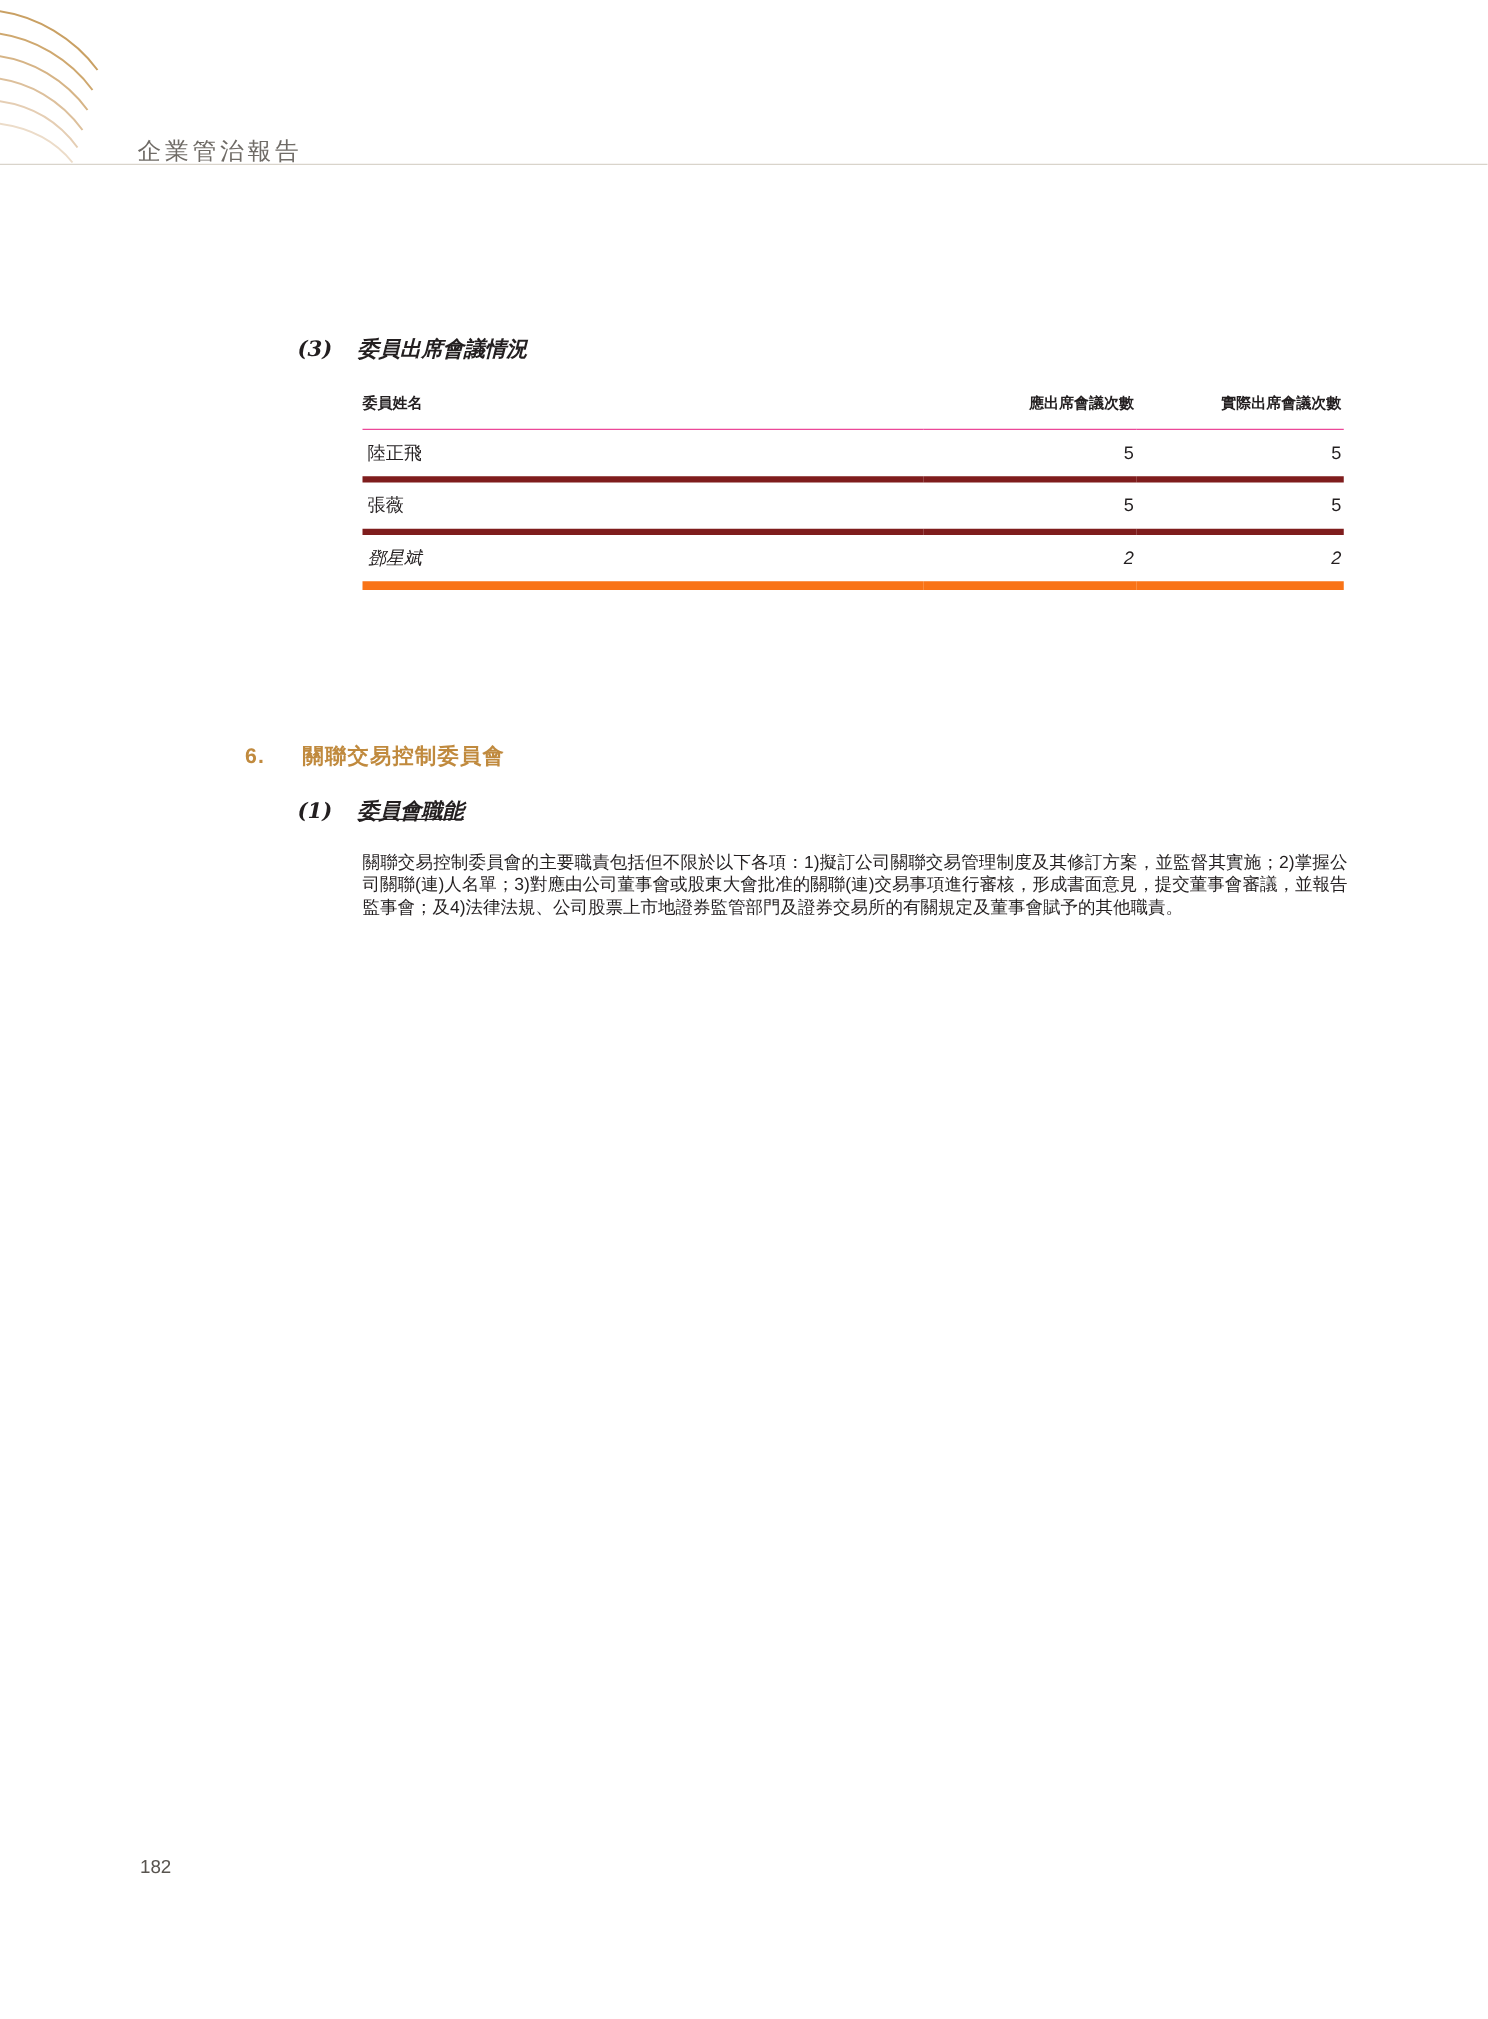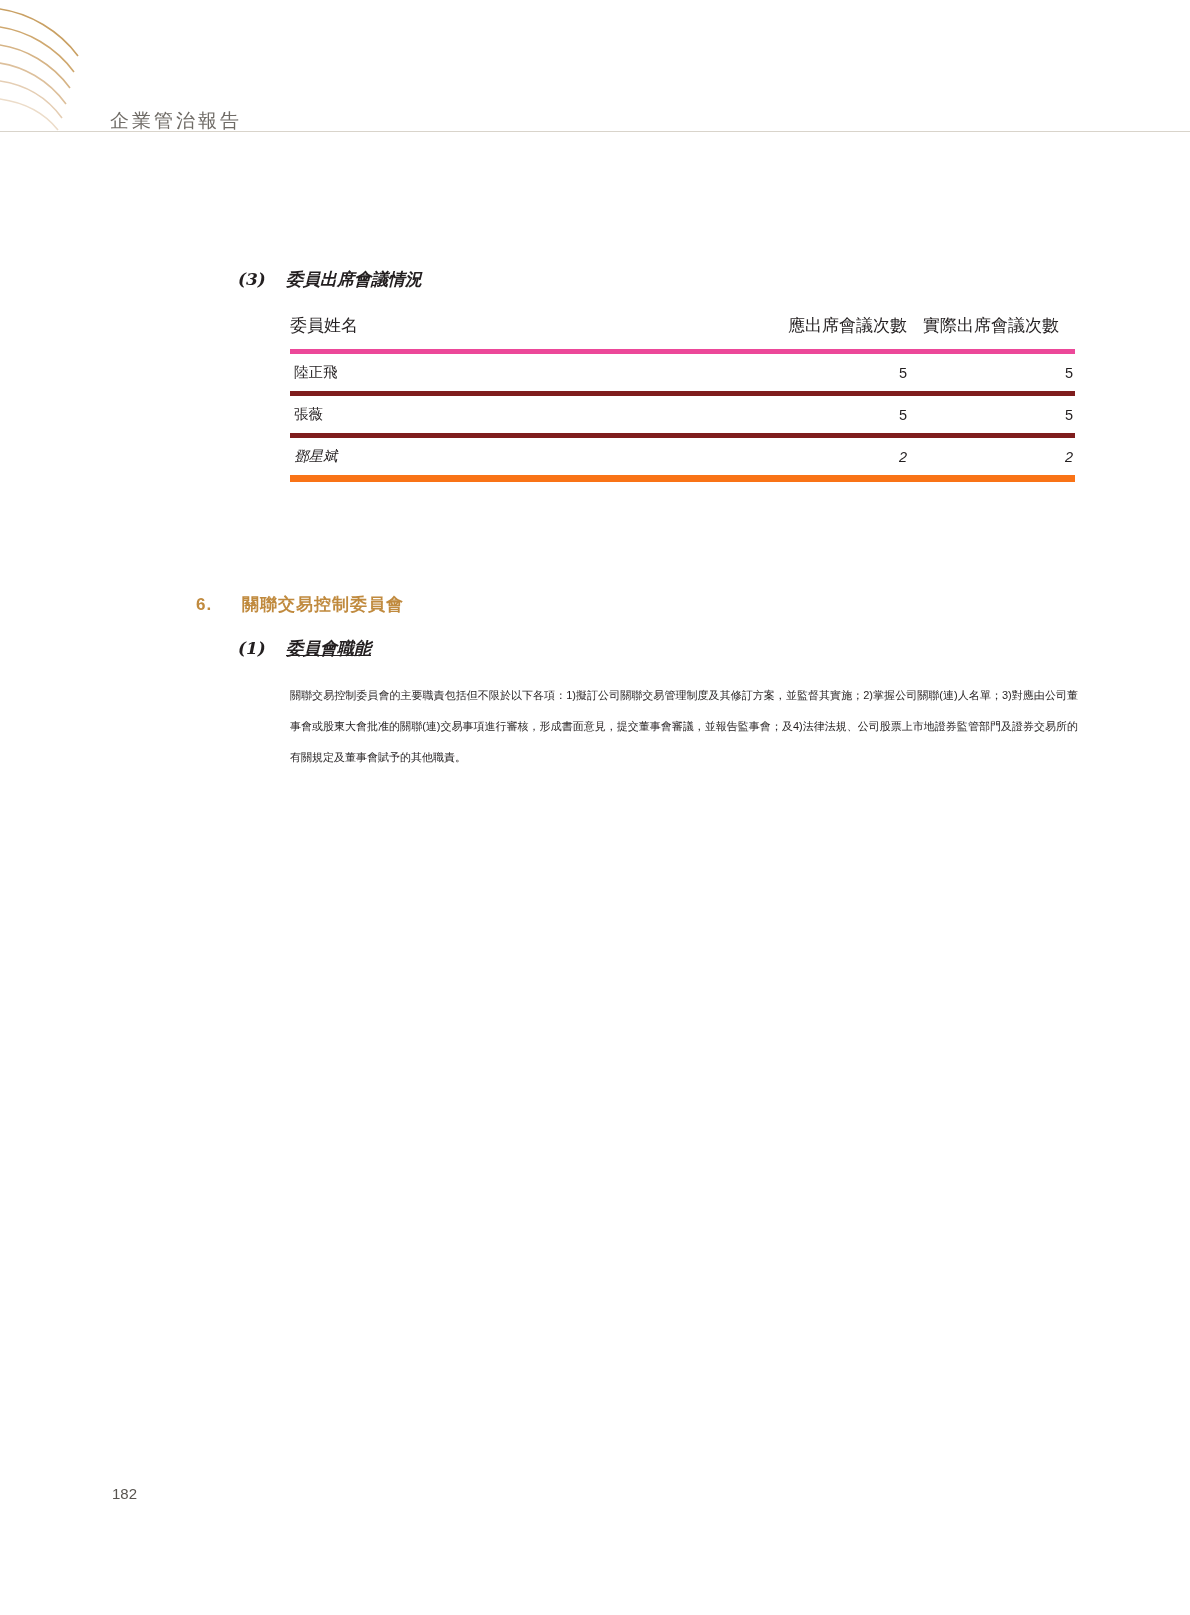--- a/index.html
+++ b/index.html
@@ -78,37 +78,38 @@
   
   .att-table {
     position: absolute;
     left: 290px;
     top: 308px;
     width: 785px;
     border-collapse: collapse;
     font-size: 14.5px;
   }
   .att-table th {
-    font-weight: normal;
-    font-size: 17px;
+    font-weight: bold;
+    font-size: 12px;
     padding: 6px 0 12px 0;
-    border-bottom: 5px solid #ec4899;
+    border-bottom: 1px solid #ec4899;
     color: #231f20;
     white-space: nowrap;
   }
   .att-table th.c-name {
     text-align: left;
     width: 450px;
   }
   .att-table th.c-due {
     text-align: right;
     width: 168px;
     padding-right: 2px;
   }
   .att-table th.c-act {
+    text-align: right;
     width: 164px;
     padding-right: 2px;
   }
   .att-table td {
     padding: 9px 0 9px 0;
     border-bottom: 5px solid #7f1d1d;
     font-size: 14.5px;
     color: #231f20;
   }
   .att-table td.c-name {
@@ -156,22 +157,22 @@
   .sub1-heading .num {
     display: inline-block;
     width: 48px;
   }
 
   .body-para {
     position: absolute;
     left: 290px;
     top: 680px;
     width: 788px;
-    font-size: 11px;
-    line-height: 31px;
+    font-size: 14px;
+    line-height: 18px;
     text-align: justify;
     color: #231f20;
   }
 
   
   .page-number {
     position: absolute;
     left: 112px;
     top: 1485px;
     font-size: 15px;

